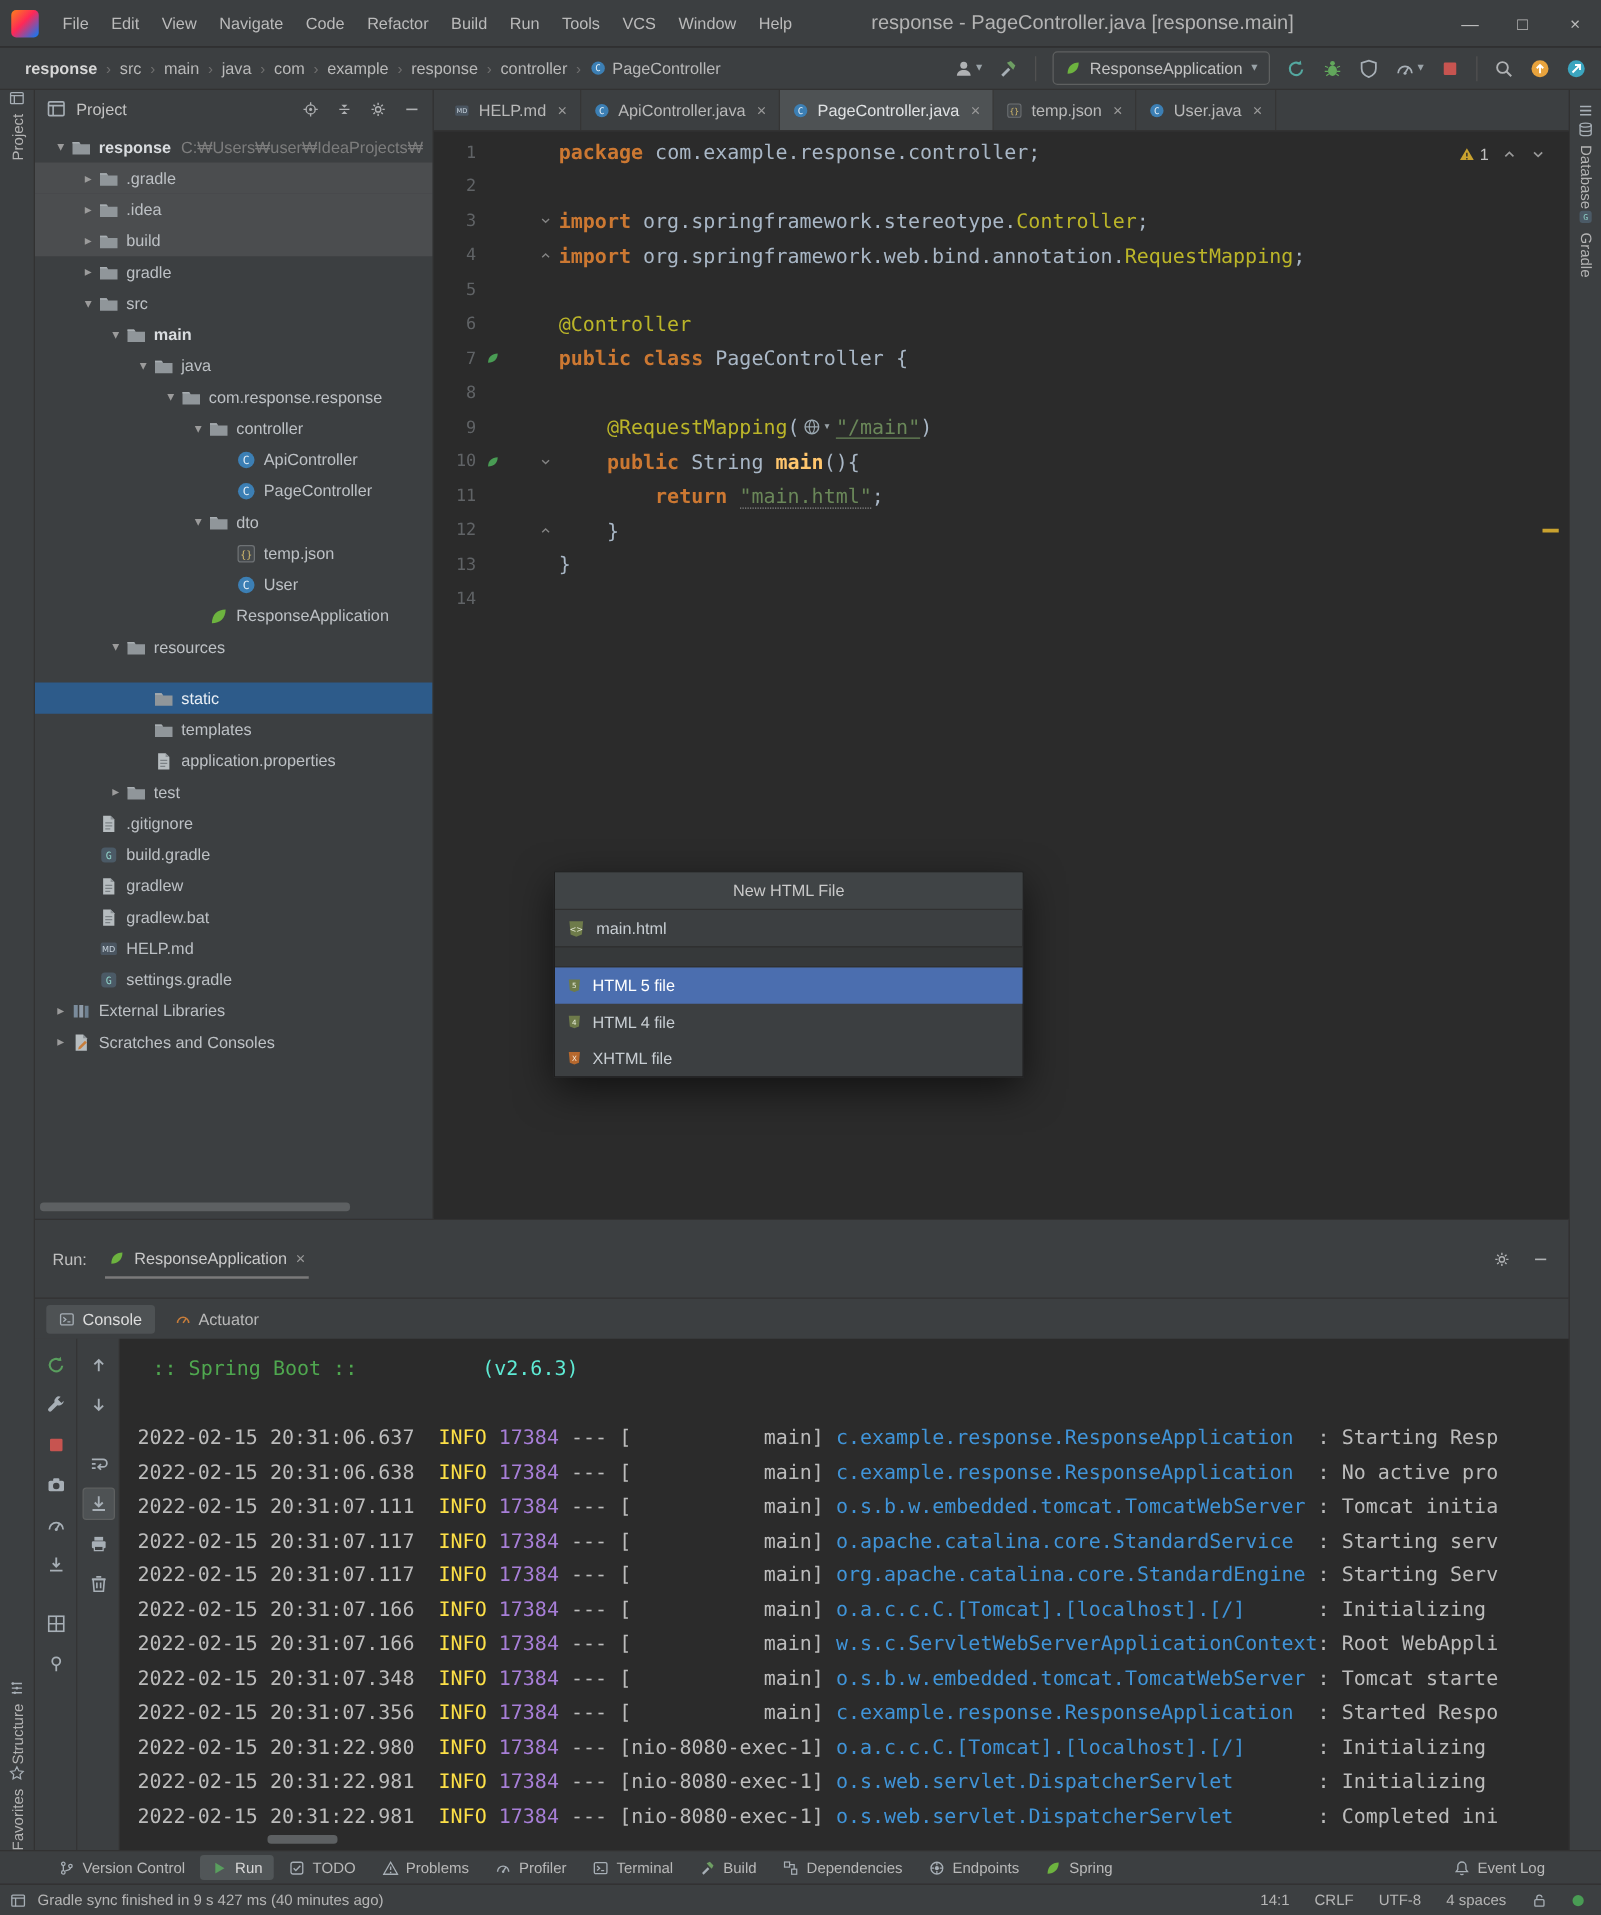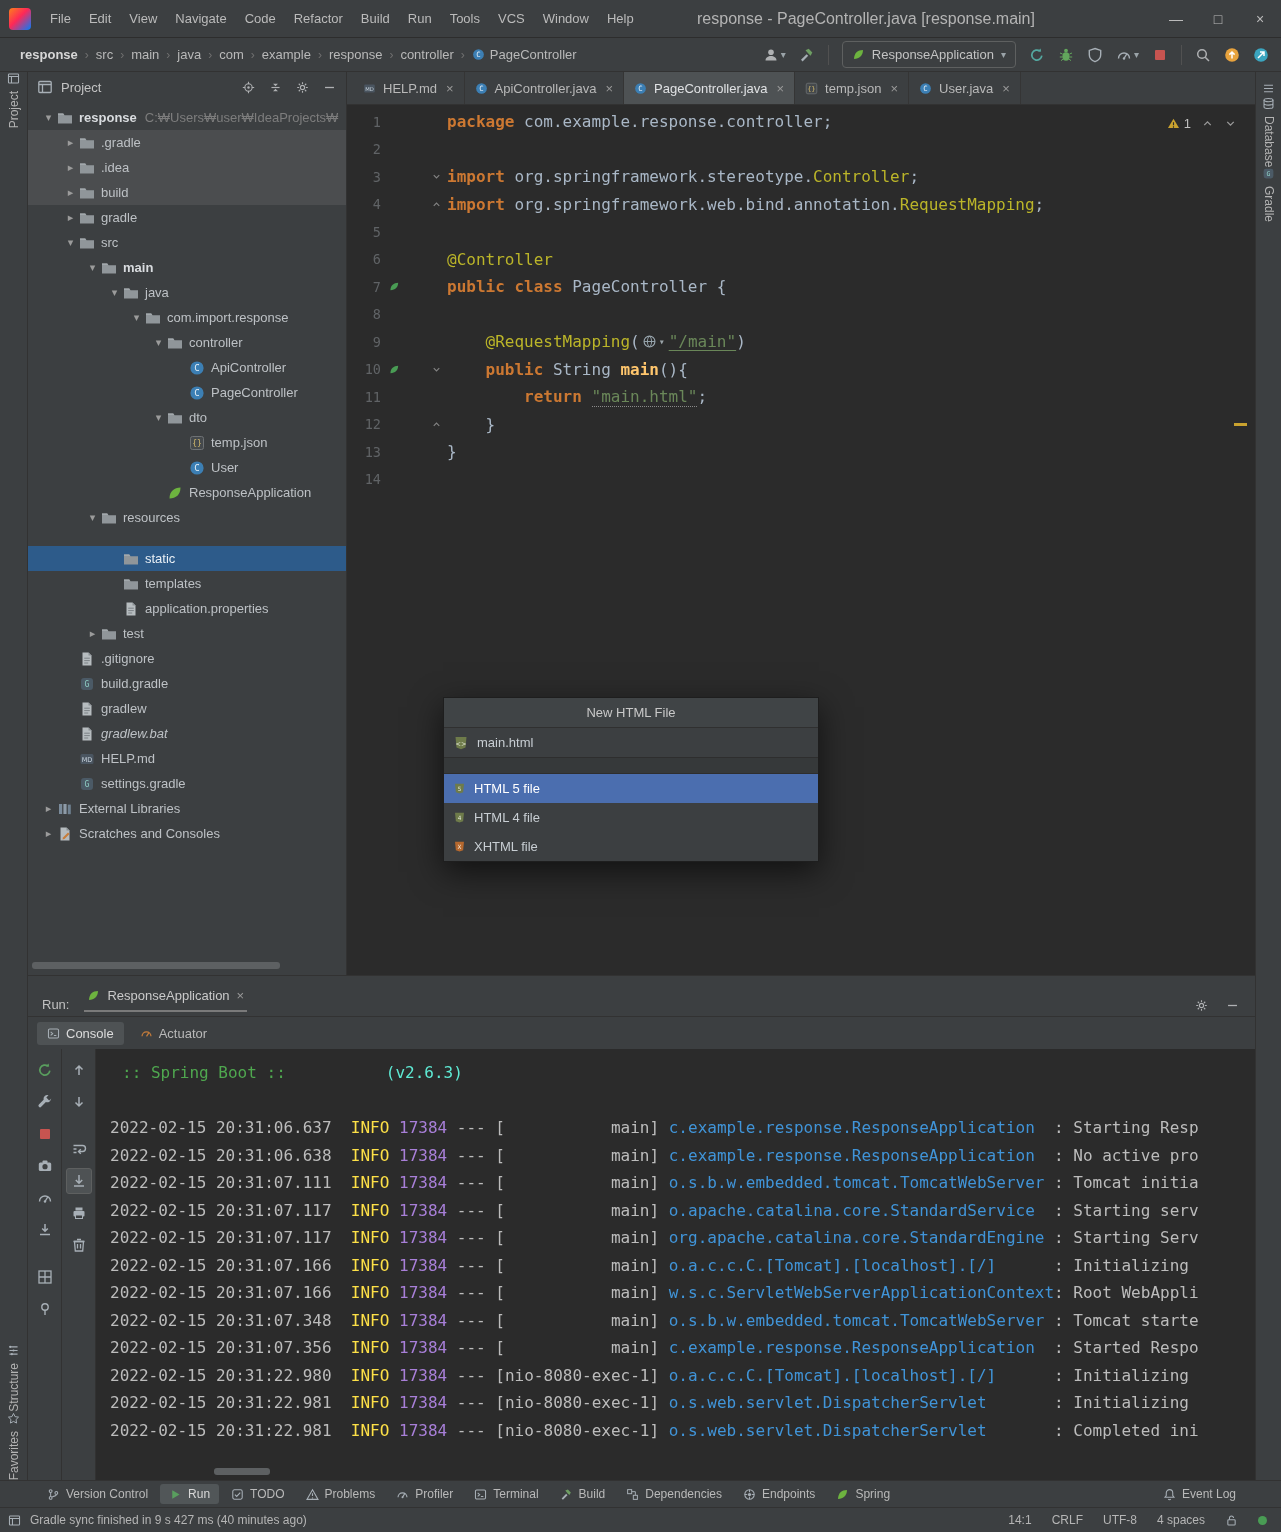--- a/index.html
+++ b/index.html
@@ -76,21 +76,21 @@
   #inspect-widget{position:absolute;top:44px;right:18px;display:flex;align-items:center;gap:10px;font-size:13px;color:#c0c0c0}
   #stripe-mark{position:absolute;top:351px;right:8px;width:13px;height:3px;background:#c9a22f}
   
   #popup{position:absolute;left:443px;top:697px;width:376px;background:#3c3f41;border:1px solid #1e1e1e;box-shadow:0 10px 30px rgba(0,0,0,.6);z-index:50;box-sizing:border-box}
   #popup-title{height:29px;display:flex;align-items:center;justify-content:center;font-size:13px;color:#c9c9c9;background:#404446;border-bottom:1px solid #303030}
   .popup-row{height:29px;display:flex;align-items:center;gap:8px;padding:0 9px;font-size:13px;color:#c8ced3}
   #popup-gap{height:15px;background:#36393a;border-top:1px solid #2e2e2e;border-bottom:1px solid #2e2e2e}
   .popup-row.selected{background:#4b6eaf;color:#fff}
   
   #runpanel{height:505px;background:#3c3f41;display:flex;flex-direction:column;border-top:1px solid #323232;box-sizing:border-box;flex:none}
-  #run-header{height:32px;display:flex;align-items:flex-end;padding:4px 14px;gap:15px;flex:none;position:relative}
+  #run-header{height:32px;display:flex;align-items:center;padding:15px 14px;gap:15px;flex:none;position:relative}
   #run-header .rlabel{font-size:13px;color:#c0c0c0}
   #run-tab{display:flex;align-items:center;gap:7px;font-size:13px;color:#cacaca;height:100%;border-bottom:2px solid #7a7a7a;box-sizing:border-box;padding:0 3px}
   #run-header-right{position:absolute;right:16px;display:flex;gap:18px;align-items:center}
   #console-tabs{height:32px;display:flex;align-items:center;gap:6px;padding-left:9px;flex:none;border-top:1px solid #323232}
   .rtab{display:flex;align-items:center;gap:6px;font-size:13px;color:#b9b9b9;padding:4px 10px;border-radius:3px}
   .rtab.active{background:#4e5254;color:#dcdcdc}
   #console-body{flex:1;display:flex;min-height:0;position:relative}
   .tool-col{width:33px;background:#3c3f41;border-right:1px solid #323232;display:flex;flex-direction:column;align-items:center;padding-top:5px;flex:none}
   .tbtn{width:26px;height:26px;display:flex;align-items:center;justify-content:center;border-radius:3px;margin:3px 0;box-sizing:border-box}
   .tbtn.selected{background:#4e5254;border:1px solid #5e6060}
@@ -441,21 +441,21 @@
               <span class="tlabel">java</span>
             </div>
             <div class="trow" style="padding-left: 100px;">
               <span class="arrow">▾</span>
               <span class="ic">
                 <svg viewBox="0 0 16 16">
                   <path fill="#90969a" d="M1 3.5h5.2l1.4 1.8H15v8.2H1z"></path>
                   <path fill="#a8aeb2" d="M1 3.5h5.2l1 1.3H1z"></path>
                 </svg>
               </span>
-              <span class="tlabel">com.import.response</span>
+              <span class="tlabel">com.response.response</span>
             </div>
             <div class="trow" style="padding-left: 122px;">
               <span class="arrow">▾</span>
               <span class="ic">
                 <svg viewBox="0 0 16 16">
                   <path fill="#90969a" d="M1 3.5h5.2l1.4 1.8H15v8.2H1z"></path>
                   <path fill="#a8aeb2" d="M1 3.5h5.2l1 1.3H1z"></path>
                 </svg>
               </span>
               <span class="tlabel">controller</span>
@@ -595,21 +595,21 @@
               <span class="arrow"></span>
               <span class="ic">
                 <svg viewBox="0 0 16 16">
                   <path d="M3.5 1.5h6l3 3v10h-9z" fill="#b6bcbf"></path>
                   <path d="M9.5 1.5l3 3h-3z" fill="#8a9094"></path>
                   <path d="M5.2 7.2h5.6M5.2 9.6h5.6M5.2 12h4" stroke="#7c8286" stroke-width="1"></path>
                 </svg>
               </span>
               <span class="tlabel">gradlew</span>
             </div>
-            <div class="trow" style="padding-left: 34px; font-style: italic;">
+            <div class="trow" style="padding-left: 34px;">
               <span class="arrow"></span>
               <span class="ic">
                 <svg viewBox="0 0 16 16">
                   <path d="M3.5 1.5h6l3 3v10h-9z" fill="#b6bcbf"></path>
                   <path d="M9.5 1.5l3 3h-3z" fill="#8a9094"></path>
                   <path d="M5.2 7.2h5.6M5.2 9.6h5.6M5.2 12h4" stroke="#7c8286" stroke-width="1"></path>
                 </svg>
               </span>
               <span class="tlabel">gradlew.bat</span>
             </div>

